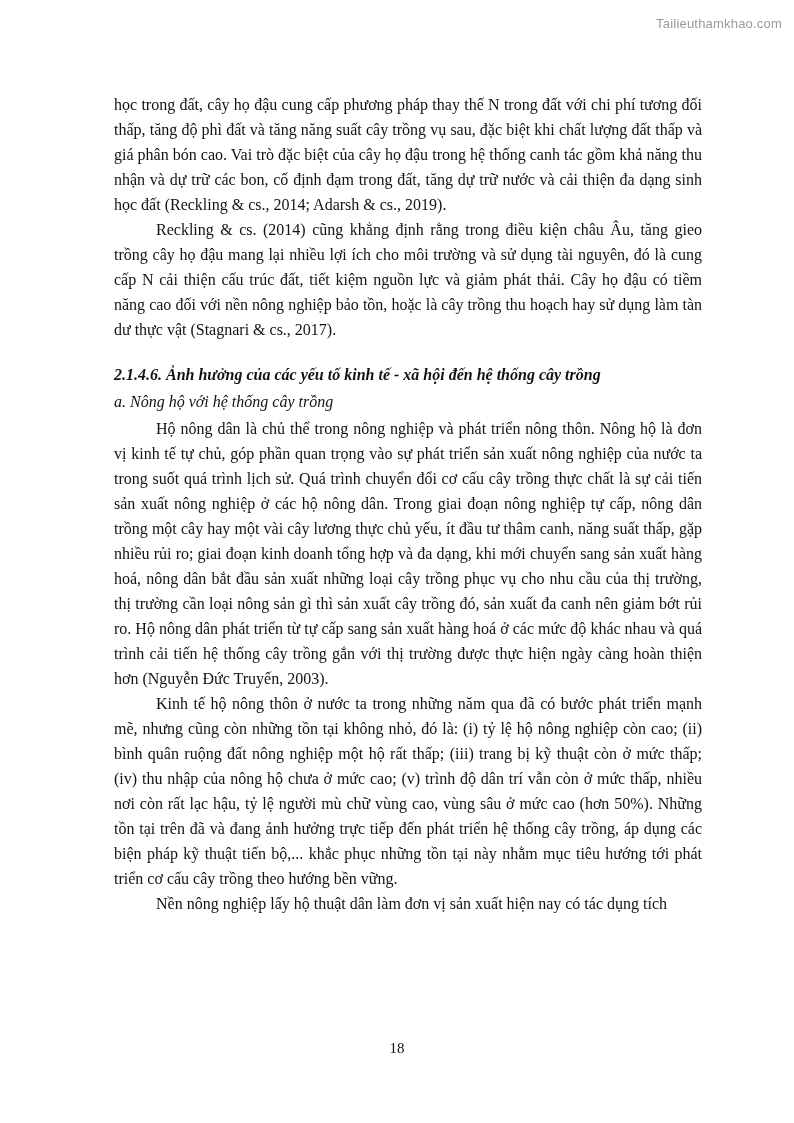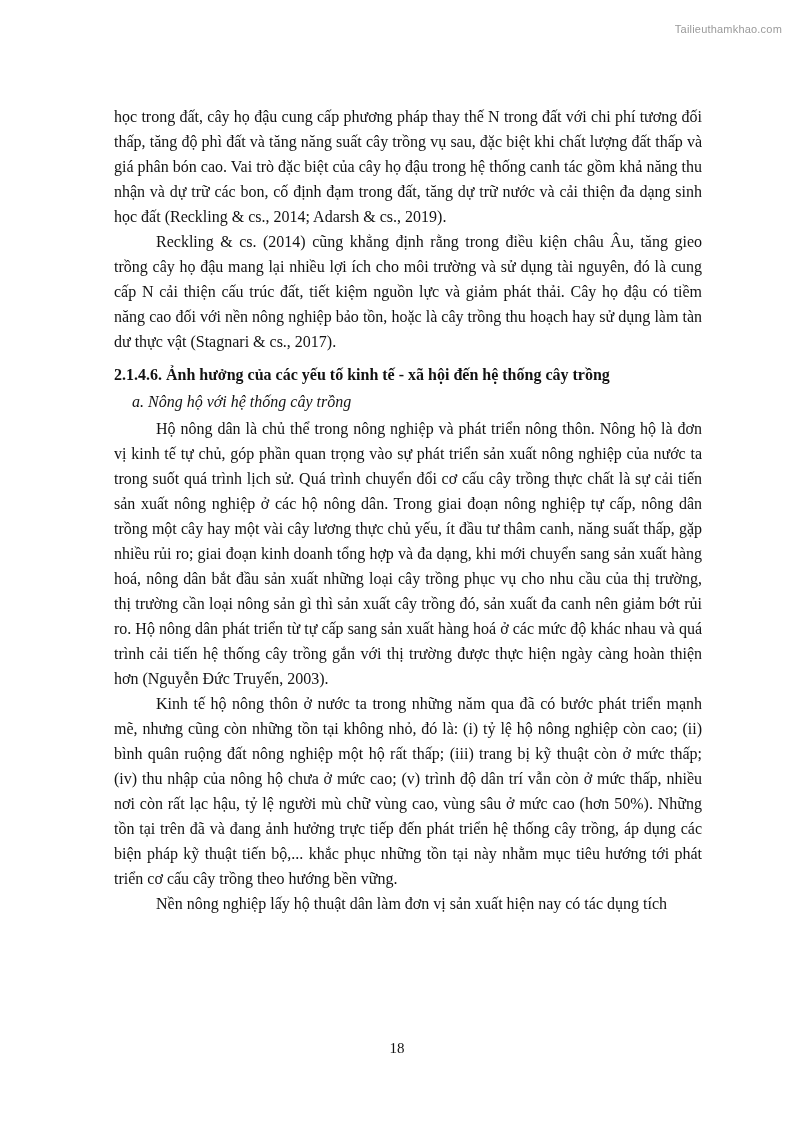--- a/index.html
+++ b/index.html
@@ -11,58 +11,57 @@
     position: relative;
     width: 794px;
     height: 1123px;
     background: #ffffff;
     overflow: hidden;
     font-family: "Liberation Serif", serif;
     color: #121212;
   }
   .watermark {
     position: absolute;
-    top: 23px;
+    top: 16px;
     right: 12px;
     font-family: "Liberation Sans", sans-serif;
-    font-size: 11px;
+    font-size: 13px;
     color: #9a9a9a;
     letter-spacing: 0.2px;
   }
   .content {
     position: absolute;
     left: 114px;
     top: 92px;
     width: 588px;
     font-size: 16px;
     line-height: 25px;
     text-align: justify;
   }
   .content p {
     margin: 0;
     padding: 0;
     text-indent: 42px;
   }
   .content p.continuation {
     text-indent: 0;
-    margin-top: 12px;
   }
   .content p.heading {
     text-indent: 0;
     font-weight: bold;
-    margin-top: 8px;
+    font-style: italic;
+    margin-top: 20px;
     margin-bottom: 2px;
     text-align: left;
   }
   .content p.subheading {
     text-indent: 0;
     font-style: italic;
     margin-bottom: 2px;
     text-align: left;
-    margin-left: 18px;
   }
   .page-number {
     position: absolute;
     bottom: 66px;
     left: 0;
     width: 100%;
     text-align: center;
     font-size: 15px;
     color: #121212;
   }

